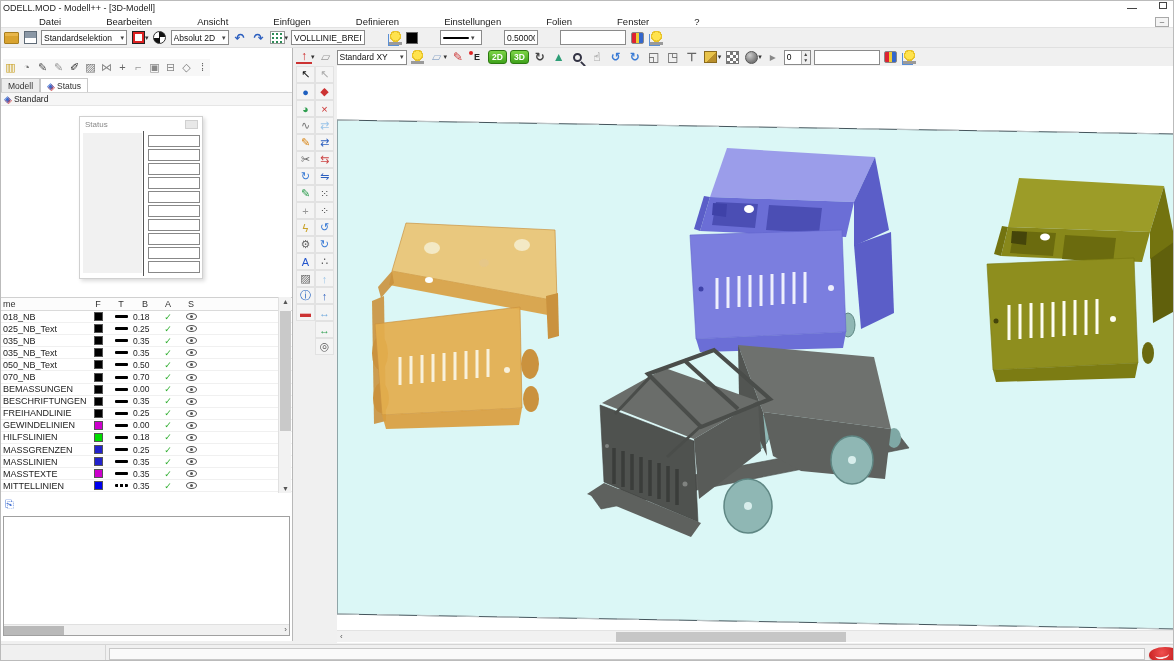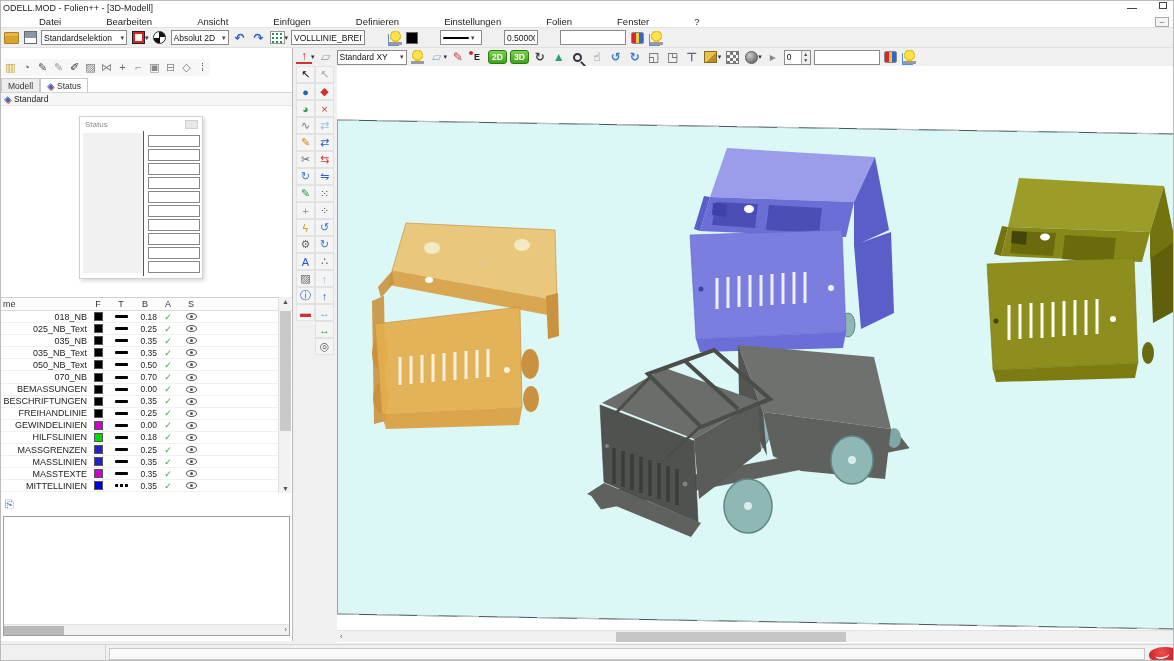--- a/index.html
+++ b/index.html
@@ -72,27 +72,27 @@
   .ltable{position:absolute;left:0;top:249px;width:291px;height:196px;background:#FFF;border-top:1px solid #D0D0D0;overflow:hidden;font-size:9px;}
   .lhead{display:flex;height:13px;align-items:center;color:#333;border-bottom:1px solid #DADADA;background:#FCFCFC;}
   .lhead span{display:inline-block;}
   .h-name{width:86px;padding-left:2px;}
   .h-f{width:22px;text-align:center;}
   .h-t{width:24px;text-align:center;}
   .h-b{width:24px;text-align:center;}
   .h-a{width:22px;text-align:center;}
   .h-s{width:24px;text-align:center;}
   .lrow{display:flex;height:12.1px;align-items:center;border-bottom:1px solid #F0F0F0;color:#222;}
-  .lname{width:86px;padding-left:2px;white-space:nowrap;overflow:hidden;text-align:right;}
+  .lname{width:86px;padding-left:2px;white-space:nowrap;overflow:hidden;}
   .lf{width:22px;display:flex;justify-content:center;}
   .lswatch{width:9px;height:9px;border:1px solid #555;}
   .lt{width:24px;display:flex;justify-content:center;}
   .lline{width:13px;height:3px;background:#000;border-radius:1px;}
   .lline.dashdot{background:repeating-linear-gradient(90deg,#000 0 3px,transparent 3px 5px);}
-  .lb{width:24px;text-align:right;font-size:8.5px;}
+  .lb{width:24px;text-align:left;font-size:8.5px;}
   .la{width:22px;text-align:center;color:#2FAE2F;font-weight:bold;font-size:9px;}
   .ls{width:24px;display:flex;justify-content:center;}
   .leye{width:11px;height:7px;border:1px solid #555;border-radius:50%;position:relative;}
   .leye::after{content:"";position:absolute;left:3px;top:1px;width:3px;height:3px;border-radius:50%;background:#555;}
   .vscroll{position:absolute;right:1px;top:249px;width:13px;height:196px;background:#F2F2F2;border-left:1px solid #E0E0E0;font-size:7px;color:#555;}
   .vscroll .up{position:absolute;top:1px;left:3px;}
   .vscroll .dn{position:absolute;bottom:1px;left:3px;}
   .vscroll .vthumb{position:absolute;left:1px;top:14px;width:11px;height:120px;background:#C9C9C9;}
   .clipicon{position:absolute;left:4px;top:450px;width:14px;height:13px;font-size:11px;color:#3A6BD0;}
   .listbox{position:absolute;left:2px;top:468px;width:287px;height:120px;background:#FFF;border:1px solid #A0A0A0;}
@@ -115,21 +115,21 @@
   .sb-field{position:absolute;left:108px;top:3px;width:1036px;height:12px;background:#FAFAFA;border:1px solid #C8C8C8;font-size:8px;padding-left:3px;color:#333;}
   .sb-badge{position:absolute;right:-6px;top:2px;width:32px;height:16px;border-radius:50%;background:radial-gradient(circle at 40% 35%,#F05050,#C01818 75%);box-shadow:0 1px 1px rgba(0,0,0,.3);}
   .sb-badge::after{content:"";position:absolute;left:6px;top:4px;width:14px;height:6px;border-bottom:2px solid #FFF;border-radius:50%;transform:rotate(-8deg);opacity:.9;}
 </style>
 </head>
 <body>
 
 <div id="app">
 
   <div class="titlebar">
-    <span class="ttl">ODELL.MOD - Folien++ - [3D-Modell]</span>
+    <span class="ttl">ODELL.MOD - Modell++ - [3D-Modell]</span>
     <span class="winbtns">
       <span class="wb-min"></span>
       <span class="wb-restore"></span>
     </span>
   </div>
 
   <div class="menubar" id="menubar">
       <span class="menu-item">Datei</span>
       <span class="menu-item">Bearbeiten</span>
       <span class="menu-item">Ansicht</span>

